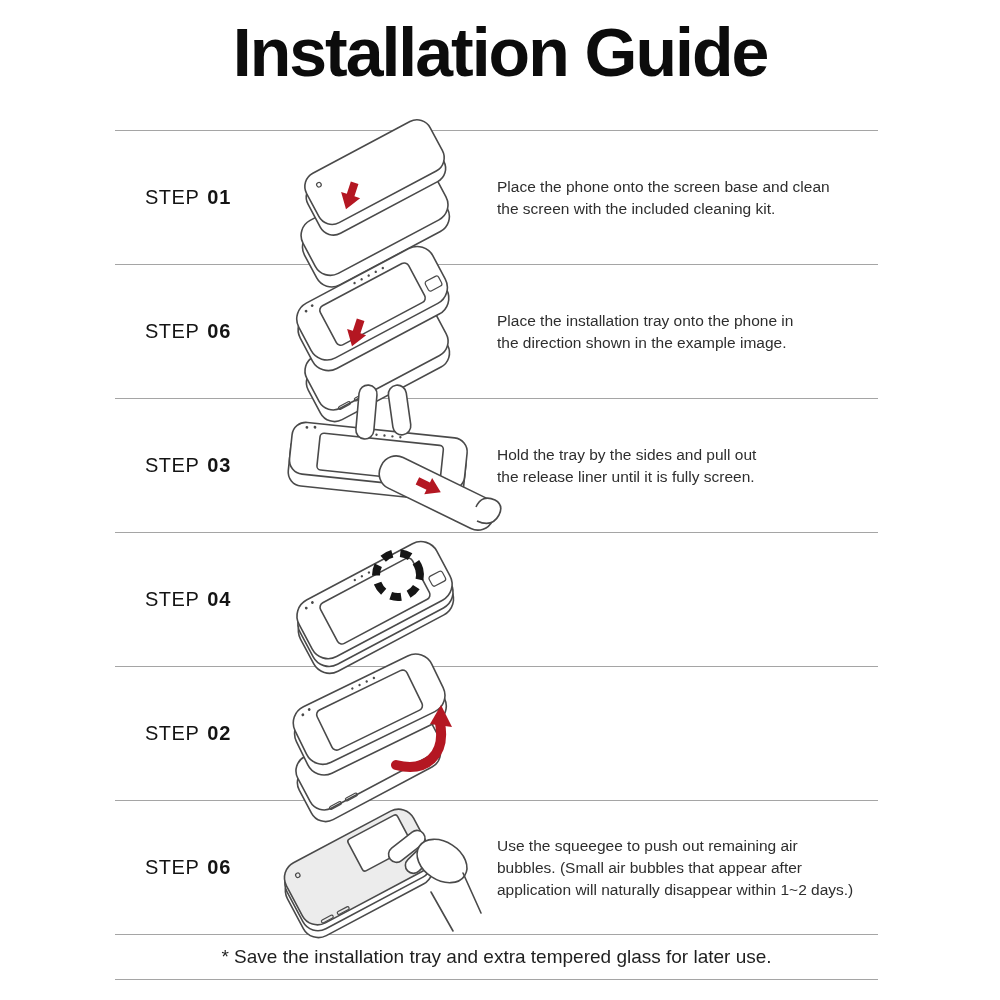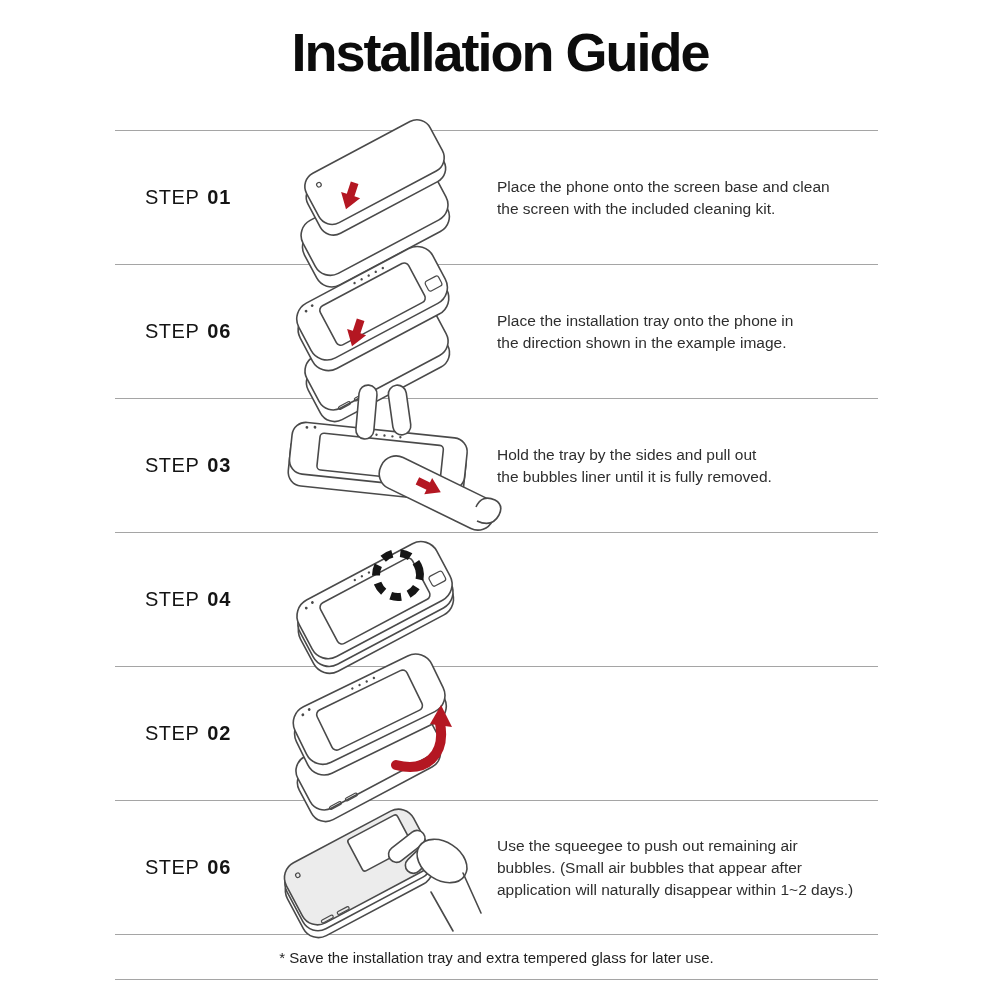--- a/index.html
+++ b/index.html
@@ -14,21 +14,21 @@
   body{
     width:1000px;height:1000px;
     font-family:"Liberation Sans", sans-serif;
     color:var(--text);
     overflow:hidden;
   }
   .page{width:1000px;height:1000px;position:relative;}
   .title{
     height:130px;
     display:flex;align-items:center;justify-content:center;
-    font-size:54px;font-weight:900;letter-spacing:-2px;
+    font-size:68px;font-weight:900;letter-spacing:-2px;
     color:var(--title);
     padding-bottom:26px;
   }
   .content{
     margin-left:115px;
     width:763px;
   }
   .step-row{
     display:flex;align-items:center;
     height:134px;
@@ -56,21 +56,21 @@
     font-size:15.5px;
     line-height:22px;
     color:var(--text);
     white-space:pre-line;
   }
   .footer-row{
     height:46px;
     border-top:1.5px solid var(--divider);
     border-bottom:1.5px solid var(--divider);
     display:flex;align-items:center;justify-content:center;
-    font-size:15px;color:#1f1f1f;
+    font-size:19px;color:#1f1f1f;
   }
   
   .ln{fill:#ffffff;stroke:var(--line);stroke-width:1.6;}
   .lnthin{fill:none;stroke:var(--line);stroke-width:1.2;}
   .lnline{fill:none;stroke:var(--line);stroke-width:1.6;stroke-linecap:round;}
   .dot{fill:var(--line);stroke:none;}
   .arrow-fill{fill:var(--accent);stroke:none;}
   .arrow-stroke{stroke:var(--accent);fill:none;}
   .wait-dash{fill:none;stroke:#161616;stroke-width:8;}
 </style>
@@ -198,21 +198,21 @@
               <rect x="-9" y="-32" width="18" height="54" rx="9" class="ln"></rect>
             </g>
           <g transform="translate(120,12) rotate(-8)">
               <rect x="-9" y="-28" width="18" height="50" rx="9" class="ln"></rect>
             </g>
 
           <path d="M196,106 q6,-13 19,-7 q9,5 4,15 q-7,13 -22,6" class="ln"></path>
         </svg>
       </div>
       <div class="step-desc">Hold the tray by the sides and pull out
-the bubbles liner until it is fully removed.</div>
+the release liner until it is fully screen.</div>
     </div>
 
     <div class="step-row">
       <div class="step-label">
         <span>STEP</span><span class="num">04</span>
       </div>
       <div class="step-illo">
         <svg viewBox="0 0 190 130" width="190" height="130" aria-hidden="true">
 
           <g transform="translate(95,66)">

